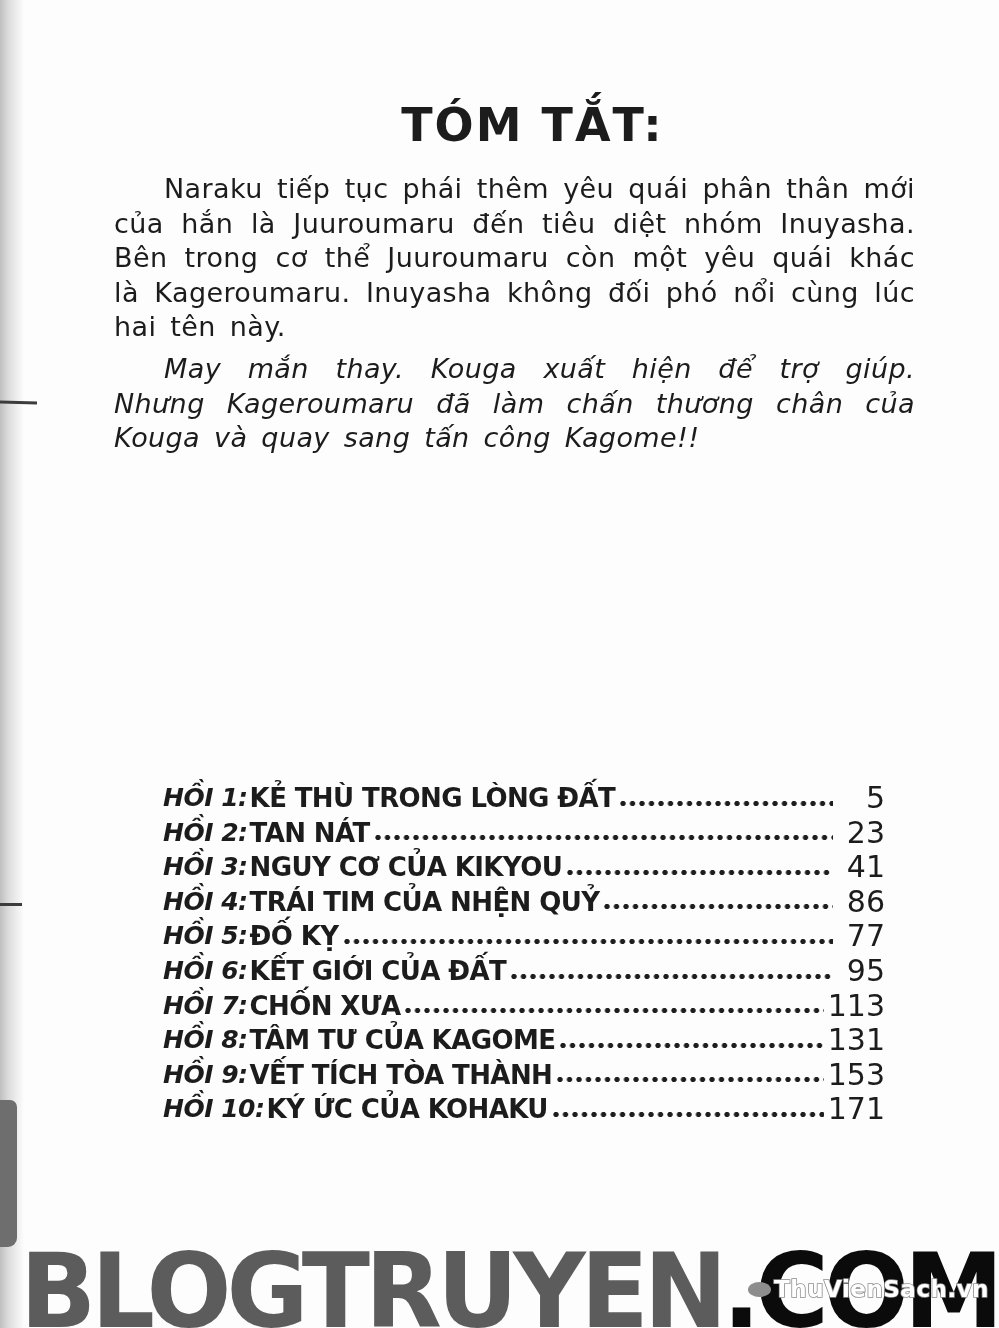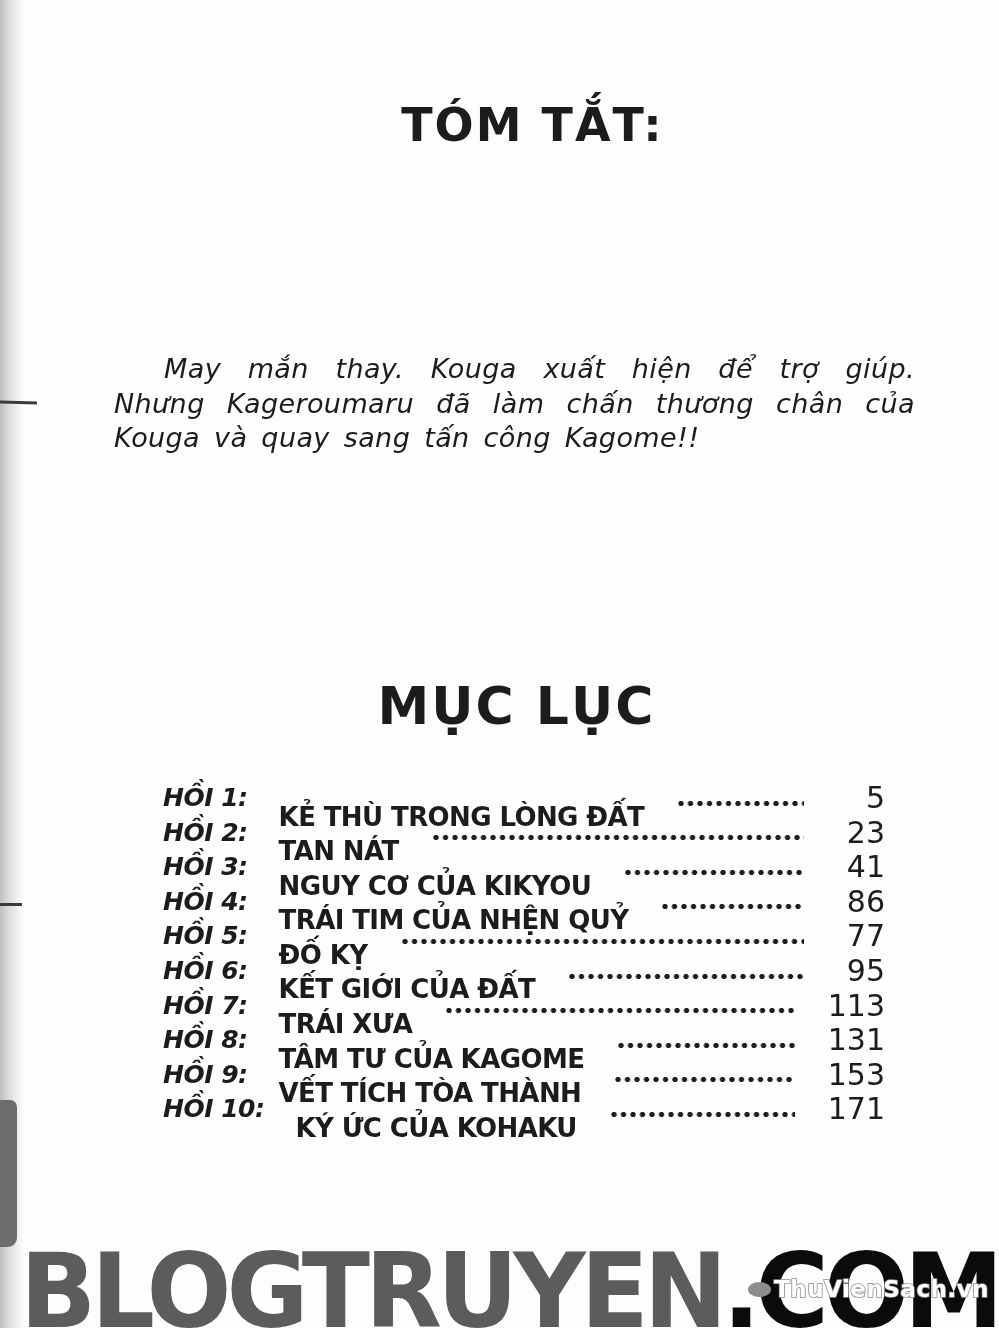--- a/index.html
+++ b/index.html
@@ -37,21 +37,21 @@
   .para-1{top:172px;}
   .para-2{top:352px;font-style:italic;}
 
   
   .toc-title{
     position:absolute;left:0;top:676px;width:999px;
     text-align:center;text-indent:34px;
     font-size:52px;font-weight:bold;letter-spacing:2px;
   }
   .toc{position:absolute;left:163px;top:781px;width:722px;}
-  .toc-row{display:flex;align-items:center;height:34.6px;line-height:34.6px;white-space:nowrap;gap:29px;}
+  .toc-row{display:flex;align-items:flex-end;height:34.6px;line-height:34.6px;white-space:nowrap;}
   .chap{flex:0 0 84px;font-size:25px;font-weight:bold;font-style:italic;letter-spacing:-0.5px;}
   .ctitle{flex:0 0 auto;font-size:26px;font-weight:bold;letter-spacing:-0.6px;padding-left:2px;margin-top:37px;}
   .leader{
     flex:1 1 auto;align-self:flex-end;height:7px;margin:0 4px 9px 5px;
     background-image:radial-gradient(circle at 3px 3.5px,#1d1d1d 2.3px,transparent 3px);
     background-size:9.5px 7px;background-repeat:repeat-x;
   }
   .pnum{flex:0 0 48px;text-align:right;font-size:30px;}
 
   
@@ -81,23 +81,23 @@
 <body>
 
 <div class="page">
 
   <div class="edge-shade"></div>
   <div class="hairline-1"></div>
   <div class="hairline-2"></div>
   <div class="edge-blob"></div>
 
   <div class="summary-title">TÓM TẮT:</div>
+  <p class="para para-1">Naraku tiếp tục phái thêm yêu quái phân thân mới của hắn là Juuroumaru đến tiêu diệt nhóm Inuyasha. Bên trong cơ thể Juuroumaru còn một yêu quái khác là Kageroumaru. Inuyasha không đối phó nổi cùng lúc hai tên này.</p>
   <p class="para para-2">May mắn thay. Kouga xuất hiện để trợ giúp. Nhưng Kageroumaru đã làm chấn thương chân của Kouga và quay sang tấn công Kagome!!</p>
 
-  <div class="toc-title">MỤC LỤC</div>
 
   <div class="toc">
     <div class="toc-row">
       <span class="chap">HỒI 1:</span>
       <span class="ctitle">KẺ THÙ TRONG LÒNG ĐẤT</span>
       <span class="leader"></span>
       <span class="pnum">5</span>
     </div>
     <div class="toc-row">
       <span class="chap">HỒI 2:</span>
@@ -124,21 +124,21 @@
       <span class="pnum">77</span>
     </div>
     <div class="toc-row">
       <span class="chap">HỒI 6:</span>
       <span class="ctitle">KẾT GIỚI CỦA ĐẤT</span>
       <span class="leader"></span>
       <span class="pnum">95</span>
     </div>
     <div class="toc-row">
       <span class="chap">HỒI 7:</span>
-      <span class="ctitle">TRÁI XƯA</span>
+      <span class="ctitle">CHỐN XƯA</span>
       <span class="leader"></span>
       <span class="pnum">113</span>
     </div>
     <div class="toc-row">
       <span class="chap">HỒI 8:</span>
       <span class="ctitle">TÂM TƯ CỦA KAGOME</span>
       <span class="leader"></span>
       <span class="pnum">131</span>
     </div>
     <div class="toc-row">

